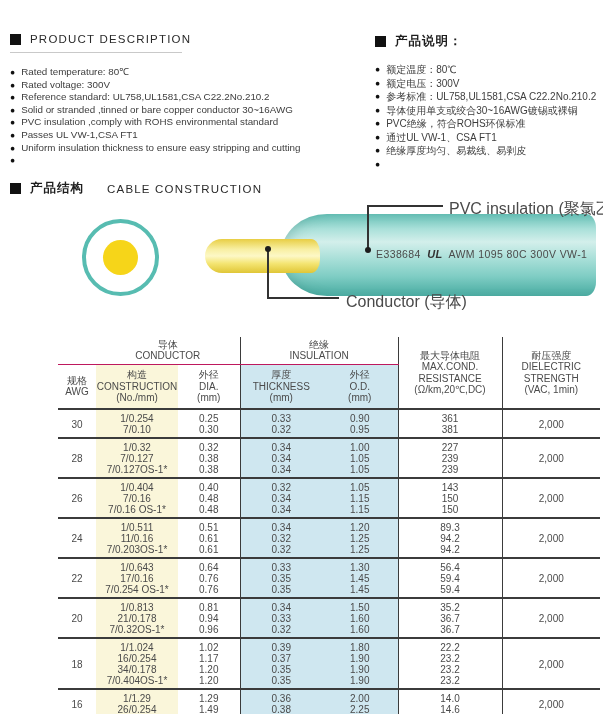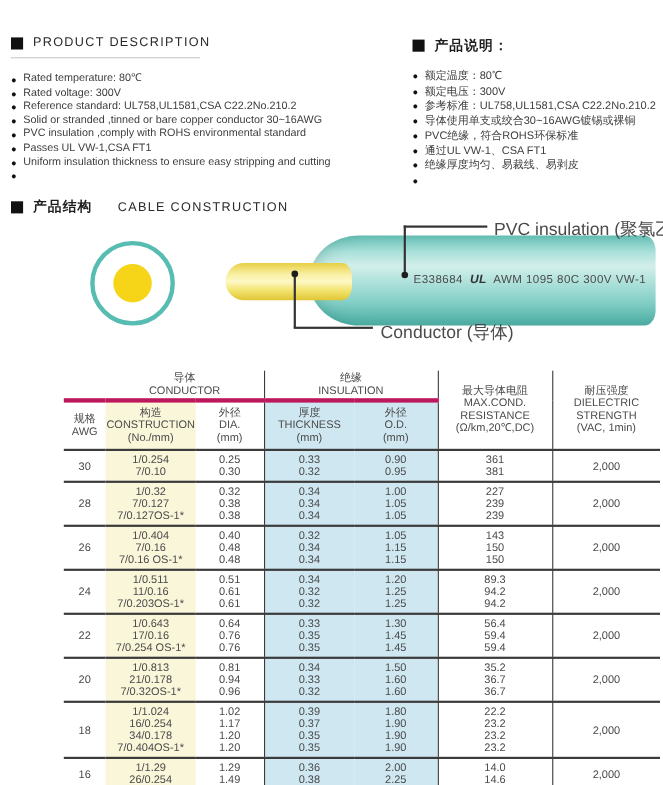--- a/index.html
+++ b/index.html
@@ -63,21 +63,21 @@
   
   table.spec { position:absolute; left:58px; top:337px; width:542px;
     border-collapse:collapse; table-layout:fixed;
     font-size:10px; color:#4a4a4a; text-align:center; }
   table.spec th { font-weight:normal; white-space:pre-line; line-height:11.5px; vertical-align:middle; }
   table.spec thead tr.group-row th { height:27px; }
   table.spec thead tr.sub-row th { height:45px; }
   table.spec .bg-yellow { background:#faf6da; }
   table.spec .bg-blue { background:#cfe7f0; }
   table.spec .b-left { border-left:1.5px solid #3b3b3b; }
-  table.spec .group-underline { border-bottom:4px solid #be185d; }
+  table.spec .group-underline { border-bottom:1px solid #be185d; }
   table.spec tbody tr { border-top:2px solid #3b3b3b; }
   table.spec tbody tr:first-child { border-top:2.5px solid #3b3b3b; }
   table.spec tbody tr:last-child { border-bottom:2px solid #3b3b3b; }
   table.spec tbody td { padding:3px 0 2px; line-height:11px; vertical-align:middle; }
 </style>
 </head>
 <body>
 
 <div class="page">
 

